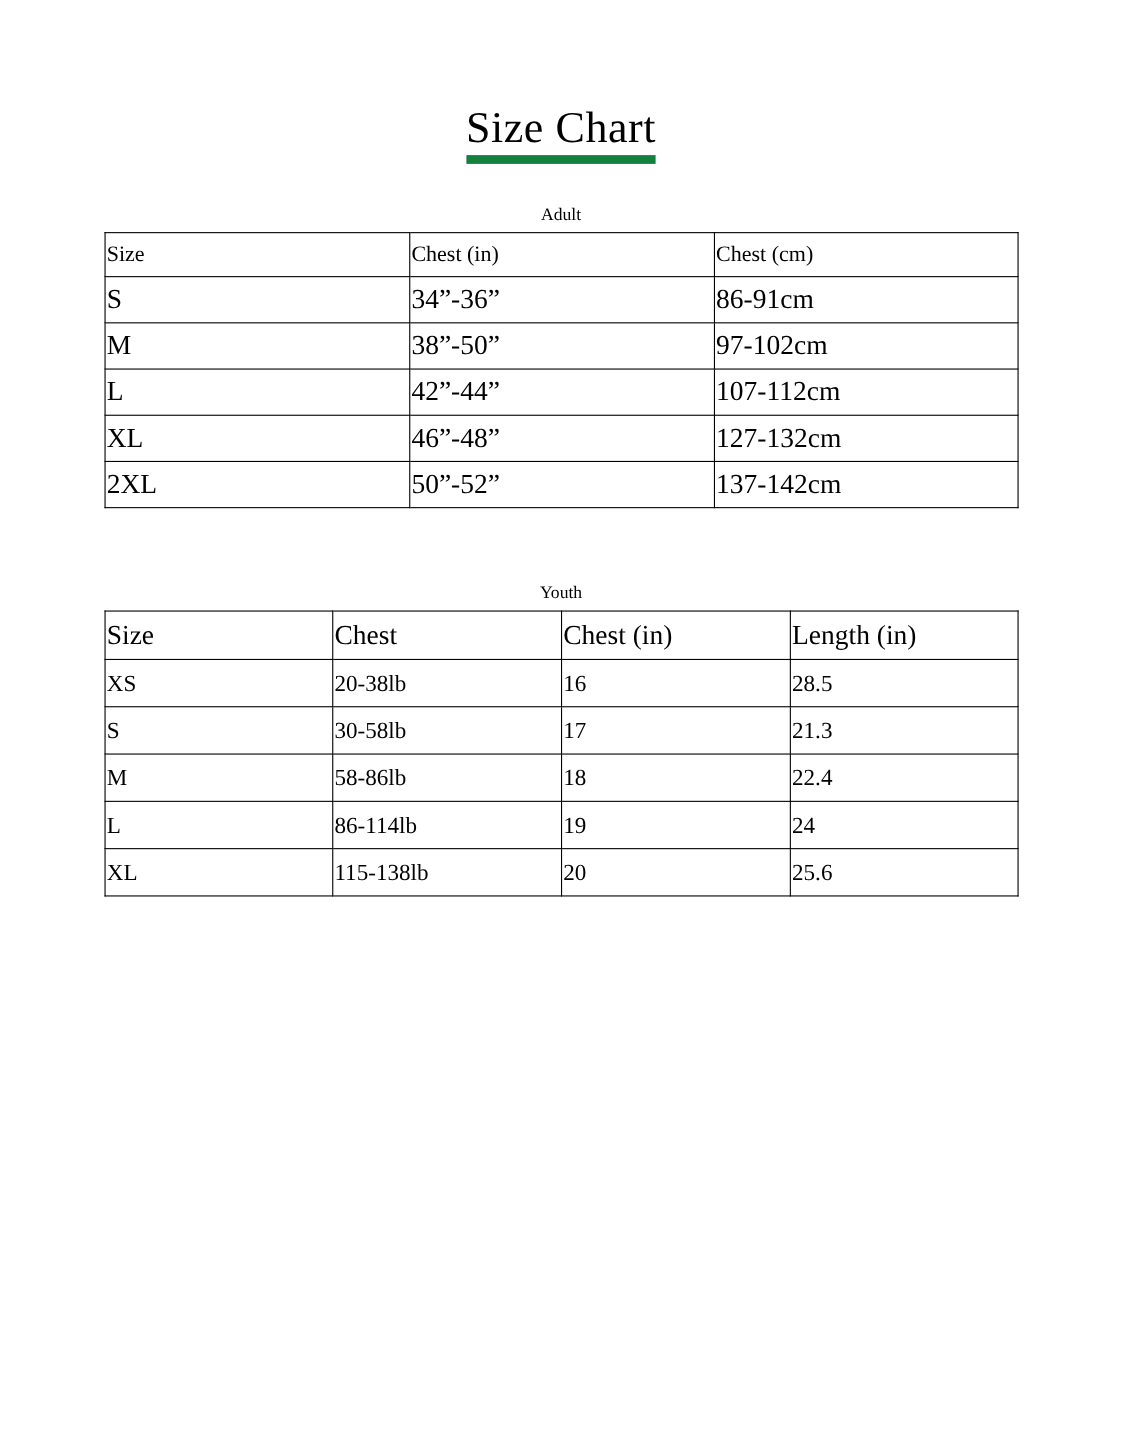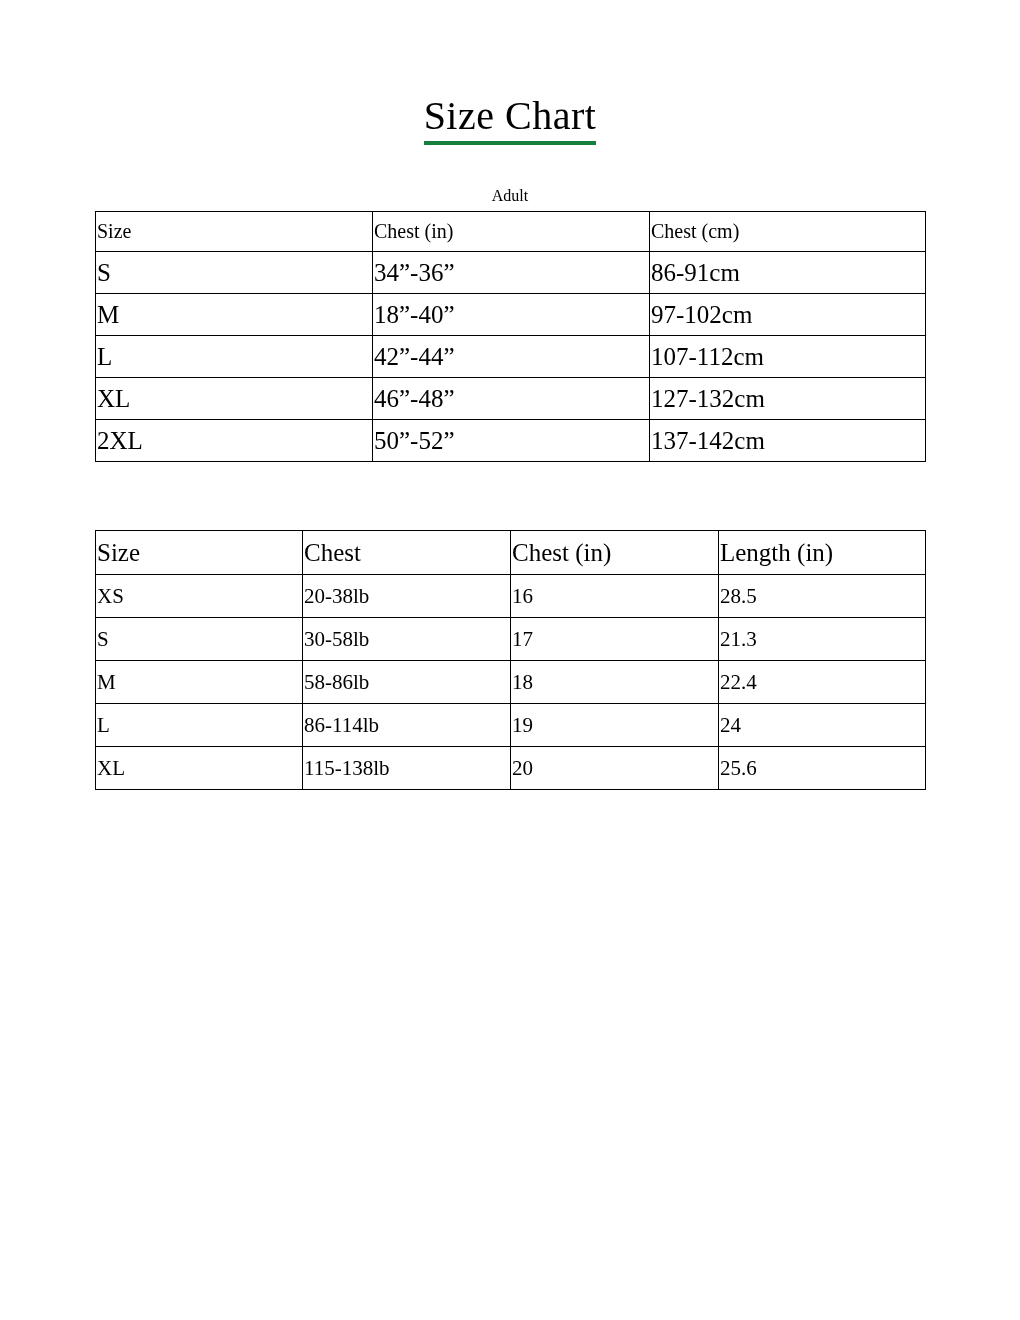--- a/index.html
+++ b/index.html
@@ -23,21 +23,21 @@
   .doc-title {
     text-align: center;
     font-size: 40px;
     font-weight: 400;
     letter-spacing: 0.5px;
     margin: 0;
     padding-top: 96px;
     line-height: 1;
   }
   .doc-title span {
-    border-bottom: 4px solid #15803d;
+    border-bottom: 8px solid #15803d;
     padding-bottom: 3px;
   }
   .section {
     width: 830px;
     margin: 0 auto;
   }
   .section-adult {
     margin-top: 50px;
   }
   .section-youth {
@@ -110,21 +110,21 @@
           <td>Chest (in)</td>
           <td>Chest (cm)</td>
         </tr>
         <tr>
           <td>S</td>
           <td>34”-36”</td>
           <td>86-91cm</td>
         </tr>
         <tr>
           <td>M</td>
-          <td>18”-40”</td>
+          <td>38”-50”</td>
           <td>97-102cm</td>
         </tr>
         <tr>
           <td>L</td>
           <td>42”-44”</td>
           <td>107-112cm</td>
         </tr>
         <tr>
           <td>XL</td>
           <td>46”-48”</td>
@@ -133,20 +133,21 @@
         <tr>
           <td>2XL</td>
           <td>50”-52”</td>
           <td>137-142cm</td>
         </tr>
       </tbody>
     </table>
   </div>
 
   <div class="section section-youth">
+    <div class="section-caption">Youth</div>
     <table class="tbl-youth">
       <colgroup>
         <col class="c1">
           <col class="c2">
           <col class="c3">
           <col class="c4">
       </colgroup>
       <tbody>
         <tr>
           <td>Size</td>

